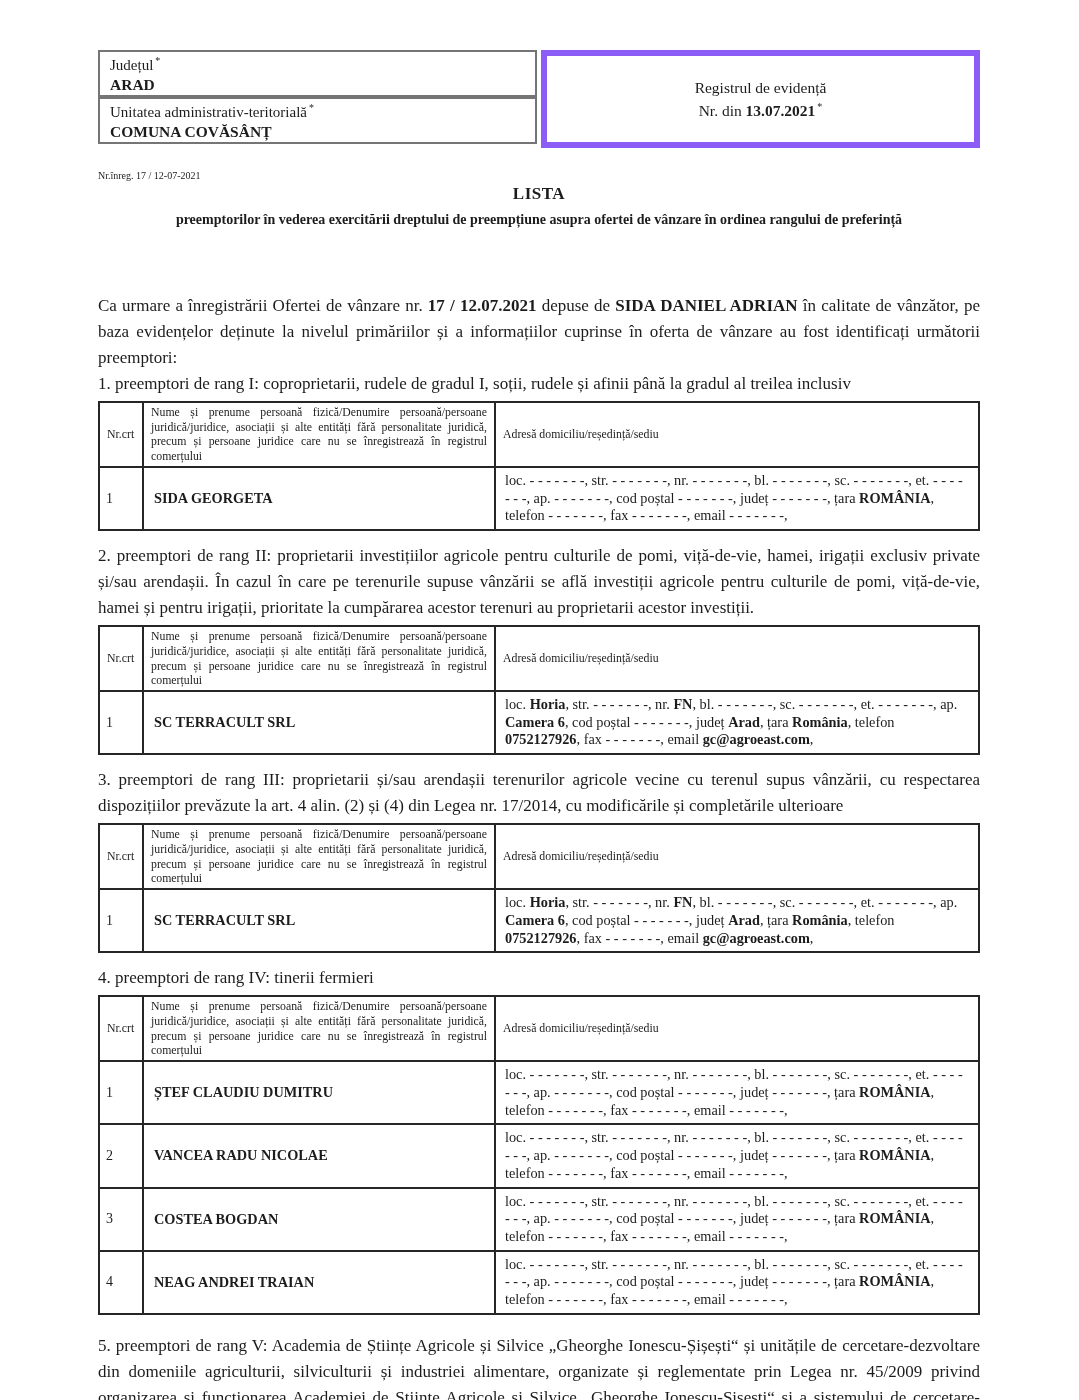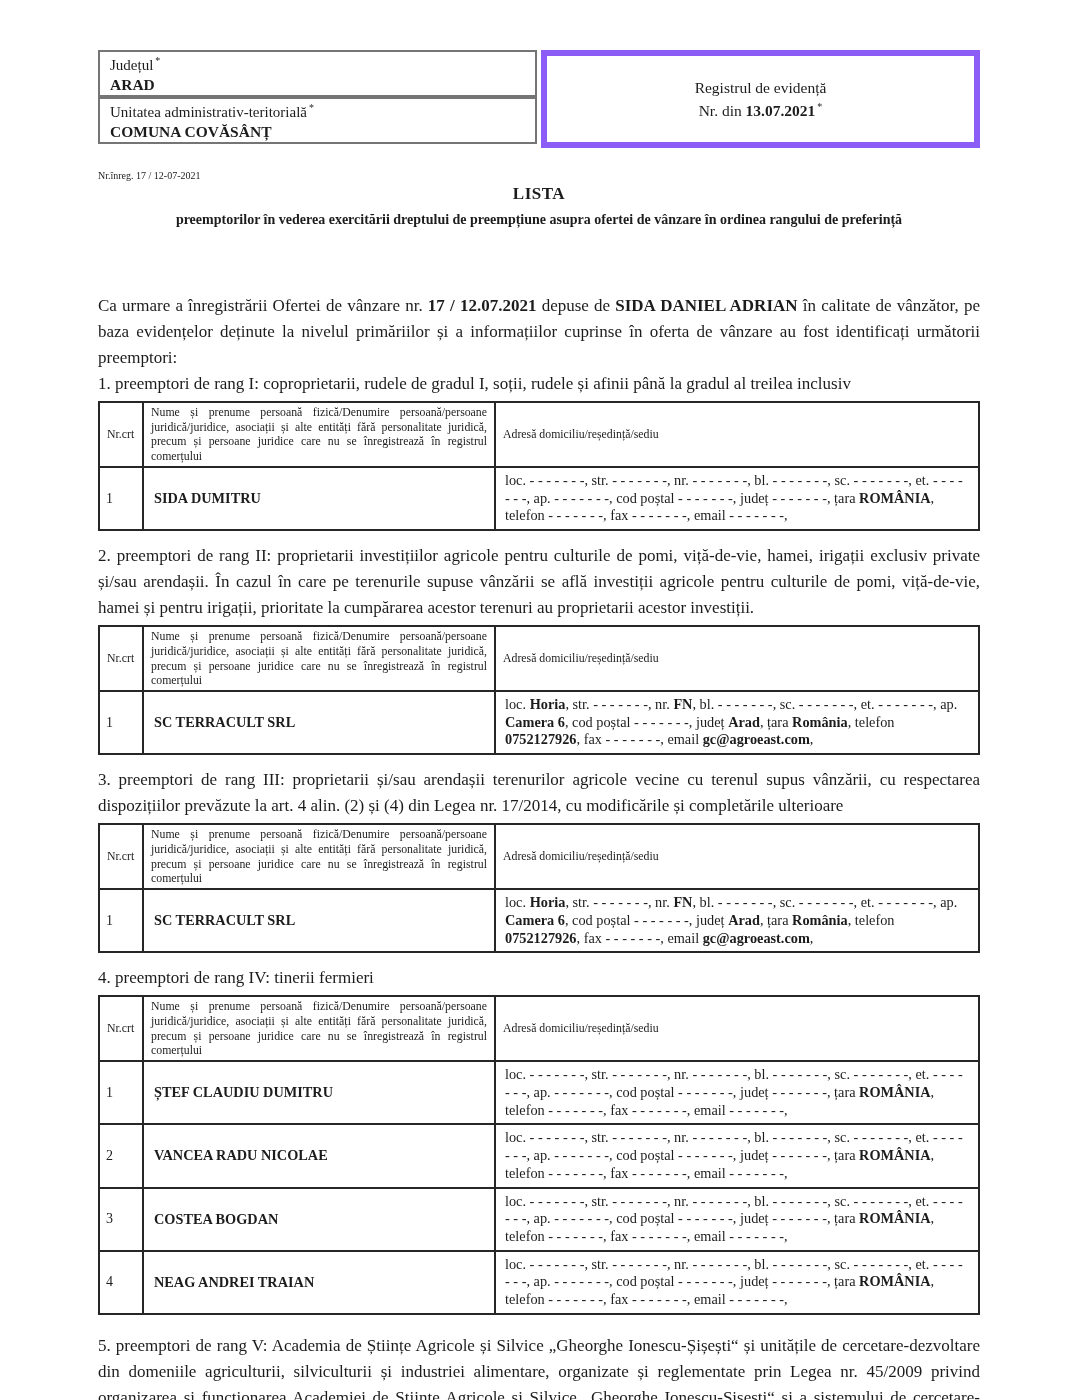--- a/index.html
+++ b/index.html
@@ -83,21 +83,21 @@
           <col>
         </colgroup>
       <tbody>
           <tr>
         <td class="th">Nr.crt</td>
         <td class="th th-name">Nume și prenume persoană fizică/Denumire persoană/persoane juridică/juridice, asociații și alte entități fără personalitate juridică, precum și persoane juridice care nu se înregistrează în registrul comerțului</td>
         <td class="th">Adresă domiciliu/reședință/sediu</td>
       </tr>
       <tr class="datarow">
         <td class="nr">1</td>
-        <td class="name">SIDA DUMITRU</td>
+        <td class="name">SIDA GEORGETA</td>
         <td class="addr"><span>loc. - - - - - - -, str. - - - - - - -, nr. - - - - - - -, bl. - - - - - - -, sc. - - - - - - -, et. - - - - - - -, ap. - - - - - - -, cod poștal - - - - - - -, județ - - - - - - -, țara </span><span class="b">ROMÂNIA</span><span>, telefon - - - - - - -, fax - - - - - - -, email - - - - - - -,</span></td>
       </tr>
     </tbody>
       </table>
 
     <p class="para sect">2. preemptori de rang II: proprietarii investițiilor agricole pentru culturile de pomi, viță-de-vie, hamei, irigații exclusiv private și/sau arendașii. În cazul în care pe terenurile supuse vânzării se află investiții agricole pentru culturile de pomi, viță-de-vie, hamei și pentru irigații, prioritate la cumpărarea acestor terenuri au proprietarii acestor investiții.</p>
     <table class="doc-table">
       <colgroup>
           <col class="c1">
           <col class="c2">

